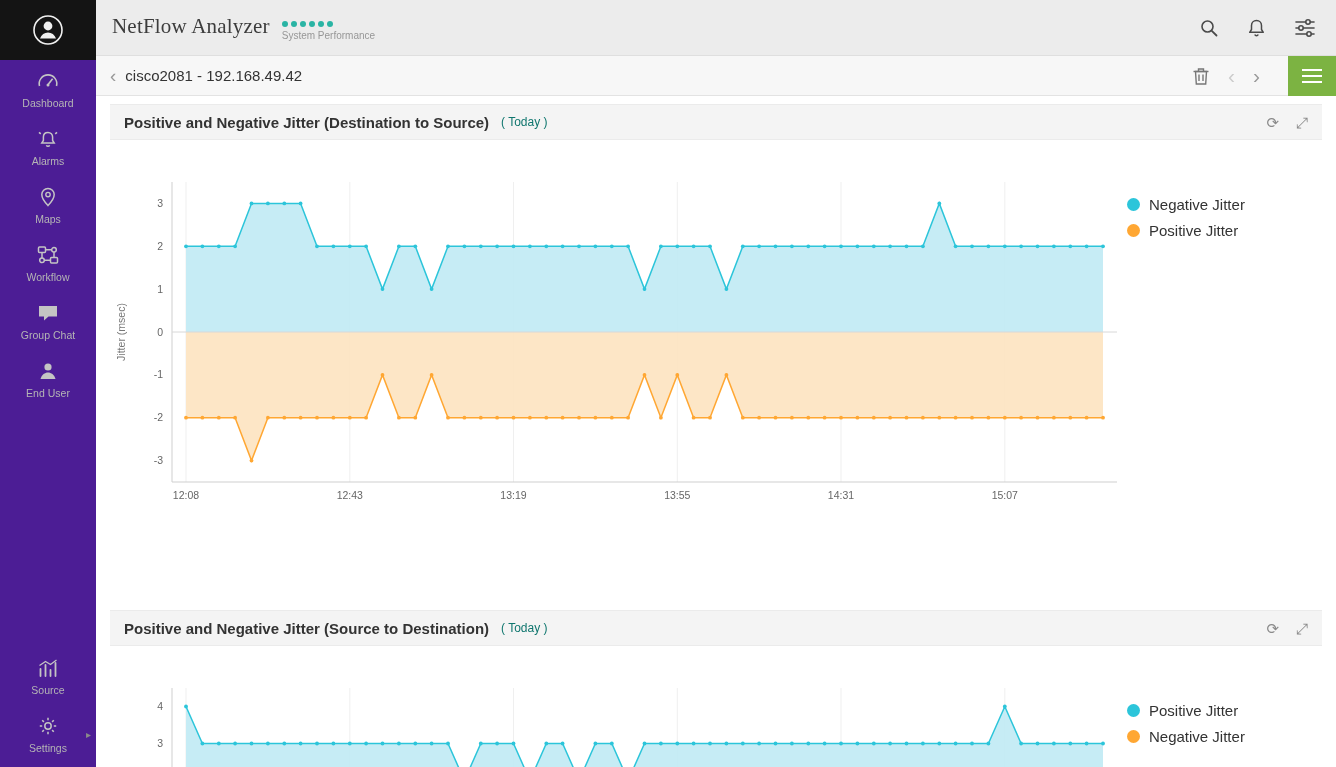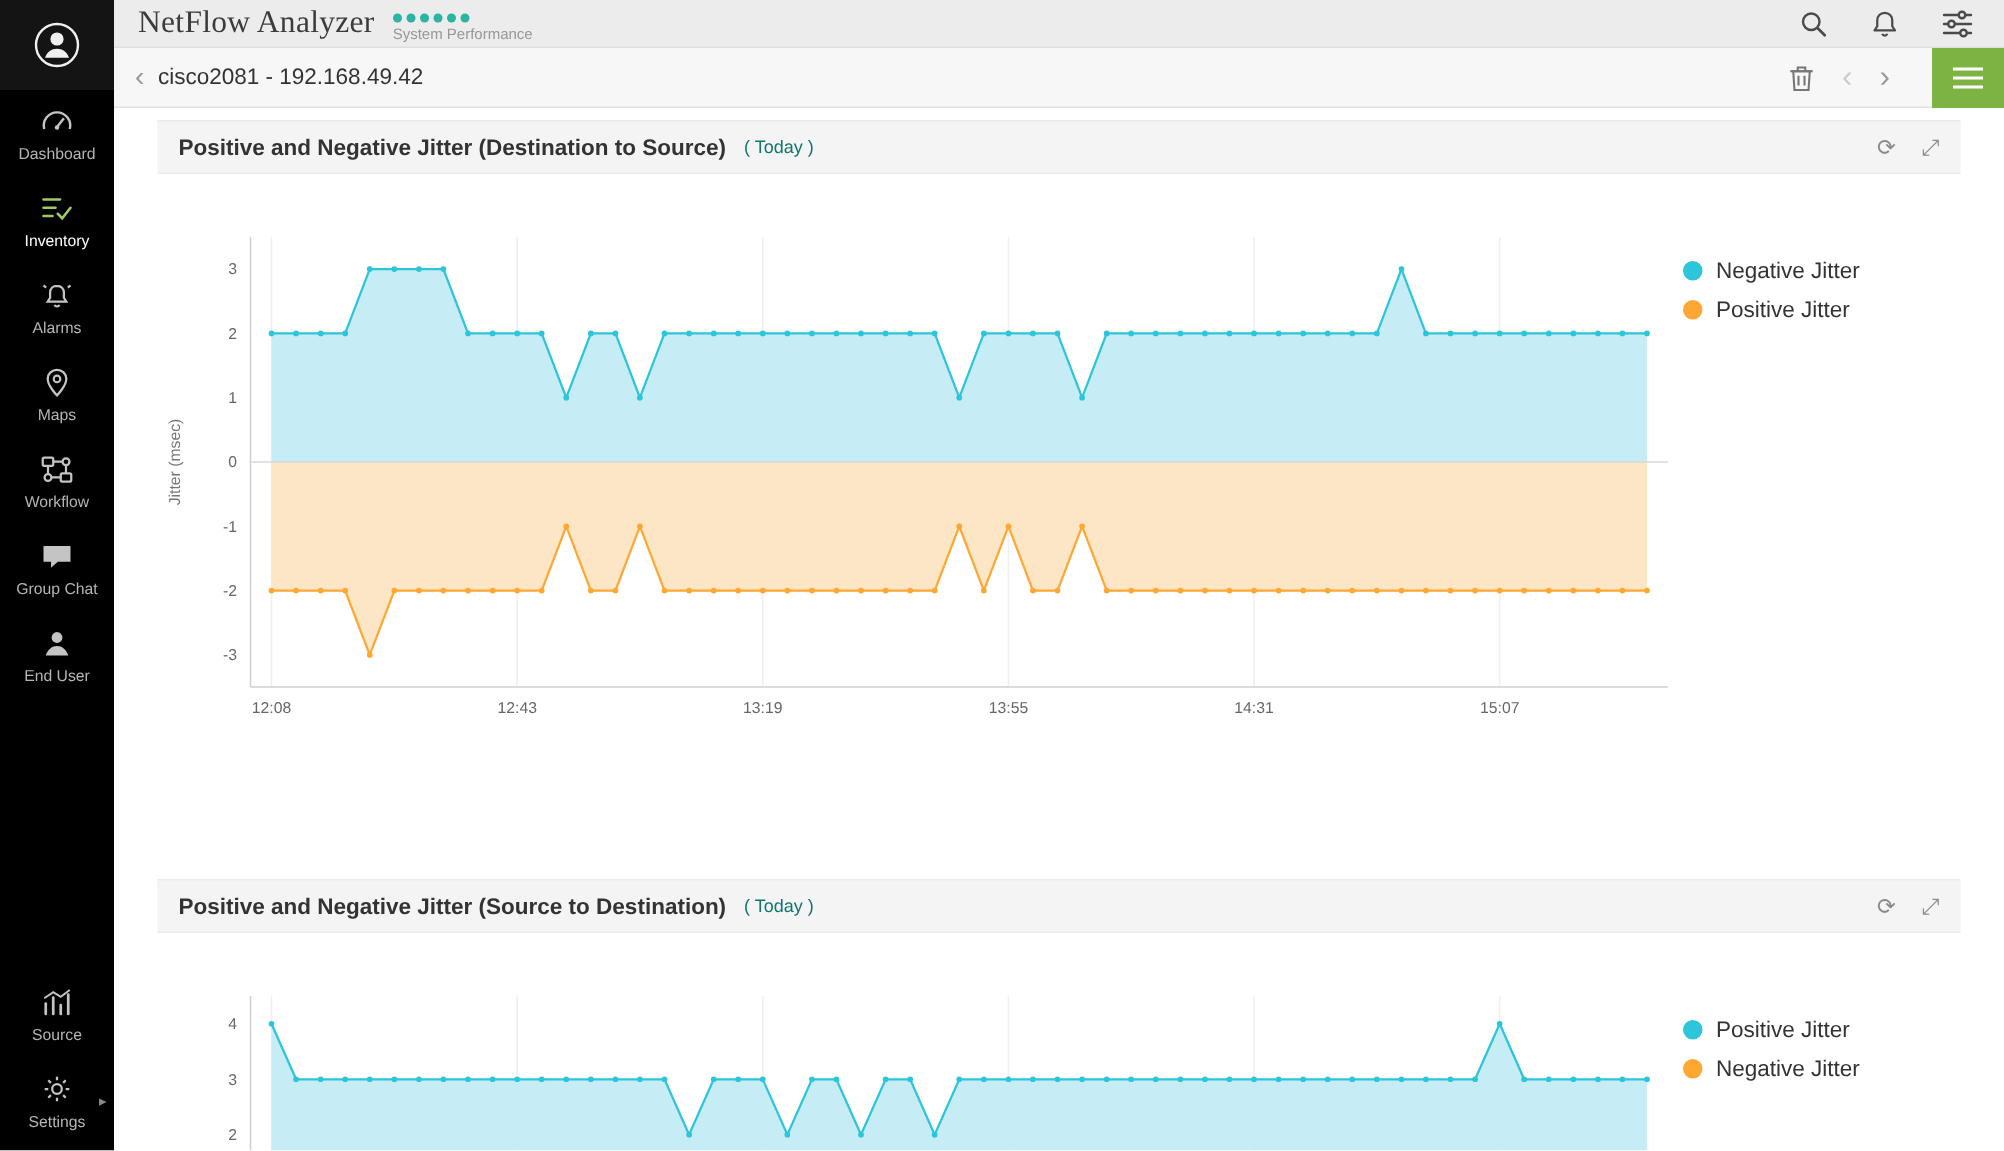--- a/index.html
+++ b/index.html
@@ -1,34 +1,34 @@
 <!DOCTYPE html>
 <html><head>
 <meta charset="utf-8">
 <style>
   * { margin:0; padding:0; box-sizing:border-box; }
   html,body { width:1336px; height:767px; overflow:hidden; background:#fff;
     font-family:"Liberation Sans", sans-serif; }
   .app { display:flex; width:100%; height:100%; }
 
   
-  .sidebar { width:76px; background:#000000; display:flex; flex-direction:column; flex-shrink:0; }
+  .sidebar { width:96px; background:#4c1d95; display:flex; flex-direction:column; flex-shrink:0; }
   .avatar-box { height:60px; background:#141414; display:flex; align-items:center; justify-content:center; }
   .nav-item { height:58px; display:flex; flex-direction:column; align-items:center; justify-content:center;
     gap:5px; cursor:pointer; color:#c4c4c4; position:relative; }
   .nav-item .nav-label { font-size:10.5px; color:#b5b5b5; }
   .nav-item.active { background:#000; color:#9ccc65; }
   .nav-item.active .nav-label { color:#fff; }
   .sidebar-bottom { margin-top:auto; padding-bottom:4px; }
   .settings-arrow { position:absolute; right:5px; top:50%; transform:translateY(-50%); font-size:10px; color:#8a8a8a; }
 
   
   .main { flex:1; display:flex; flex-direction:column; min-width:0; }
 
-  .topbar { height:32px; background:#ececec; border-bottom:1px solid #dfdfdf;
+  .topbar { height:56px; background:#ececec; border-bottom:1px solid #dfdfdf;
     display:flex; align-items:center; justify-content:space-between; padding:0 20px 0 16px; flex-shrink:0; }
   .brand { display:flex; align-items:flex-start; gap:12px; }
   .brand-title { font-family:"Liberation Serif", serif; font-size:21px; color:#3c3c3c; letter-spacing:.2px; }
   .brand-meta { display:flex; flex-direction:column; gap:3px; padding-top:7px; }
   .dots { display:flex; gap:3px; }
   .dot { width:6px; height:6px; border-radius:50%; background:#2ab4a4; }
   .brand-sub { font-size:10px; color:#979797; }
   .topbar-icons { display:flex; align-items:center; gap:28px; }
   .topbar-icons > span { cursor:pointer; display:flex; }
 
@@ -37,21 +37,21 @@
   .crumb-back { color:#999; font-size:19px; margin-right:9px; cursor:pointer; line-height:1; }
   .crumb-title { font-size:15px; font-weight:normal; color:#333; }
   .crumb-actions { margin-left:auto; display:flex; align-items:center; gap:18px; }
   .chev { font-size:21px; line-height:1; color:#9a9a9a; cursor:pointer; }
   .chev.disabled { color:#ccc; cursor:default; }
   .icon-btn { display:flex; cursor:pointer; }
   .menu-btn { width:48px; height:40px; background:#7cb342; display:flex; flex-direction:column;
     align-items:center; justify-content:center; gap:4px; border:none; cursor:pointer; margin-left:10px; }
   .menu-btn i { width:20px; height:2px; background:#fff; display:block; }
 
-  .content { flex:1; padding:8px 29px; background:#fff; overflow:hidden; }
+  .content { flex:1; padding:8px 14px; background:#fff; overflow:hidden; }
 
   
   .panel { margin-bottom:90px; }
   .panel-head { height:36px; background:#f4f4f4; border:1px solid #ebebeb; border-left:none; border-right:none;
     display:flex; align-items:center; padding:0 14px; }
   .panel-title { font-size:15px; font-weight:bold; color:#333; }
   .panel-period { font-size:12px; color:#0f766e; margin-left:12px; }
   .panel-actions { margin-left:auto; display:flex; gap:17px; color:#8a8a8a; font-size:15px; }
   .panel-actions span { cursor:pointer; line-height:1; }
 
@@ -79,31 +79,20 @@
     <nav>
       <div class="nav-item">
         <svg width="24" height="22" viewBox="0 0 24 22">
           <path d="M3.5 16A8.8 8.8 0 1 1 20.5 16" fill="none" stroke="currentColor" stroke-width="1.6"></path>
           <line x1="12.3" y1="14.3" x2="16.6" y2="8.8" stroke="currentColor" stroke-width="1.6"></line>
           <circle cx="12" cy="15" r="1.5" fill="currentColor"></circle>
         </svg>
         <span class="nav-label">Dashboard</span>
       </div>
 
-      <div class="nav-item active">
-        <svg width="24" height="22" viewBox="0 0 24 22">
-          <g stroke="currentColor" stroke-width="1.7" fill="none" stroke-linecap="round">
-            <line x1="3" y1="5" x2="14" y2="5"></line>
-            <line x1="3" y1="10.5" x2="11" y2="10.5"></line>
-            <line x1="3" y1="16" x2="9" y2="16"></line>
-            <polyline points="12.5,14.5 15.5,17.5 21,10.5"></polyline>
-          </g>
-        </svg>
-        <span class="nav-label">Inventory</span>
-      </div>
 
       <div class="nav-item">
         <svg width="24" height="22" viewBox="0 0 24 22">
           <g stroke="currentColor" stroke-width="1.5" fill="none">
             <path d="M12 4.5c-2.8 0-4.6 2-4.6 4.6v3.4L5.8 15h12.4l-1.6-2.5V9.1c0-2.6-1.8-4.6-4.6-4.6z"></path>
             <path d="M10.4 17.2a1.7 1.7 0 0 0 3.2 0"></path>
             <line x1="4.8" y1="5.8" x2="3" y2="4.3"></line>
             <line x1="19.2" y1="5.8" x2="21" y2="4.3"></line>
           </g>
         </svg>

